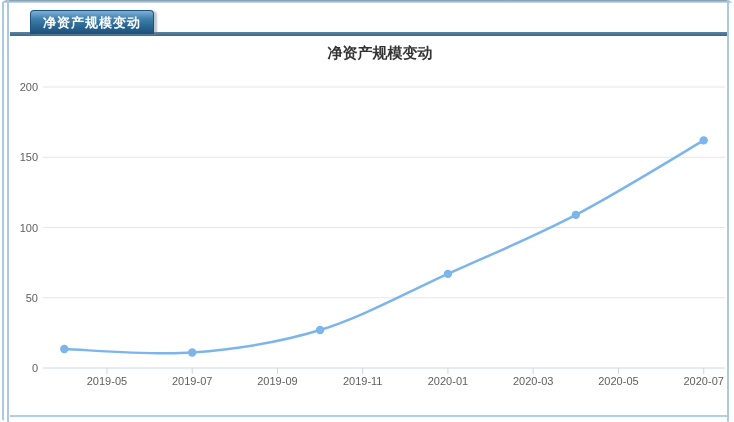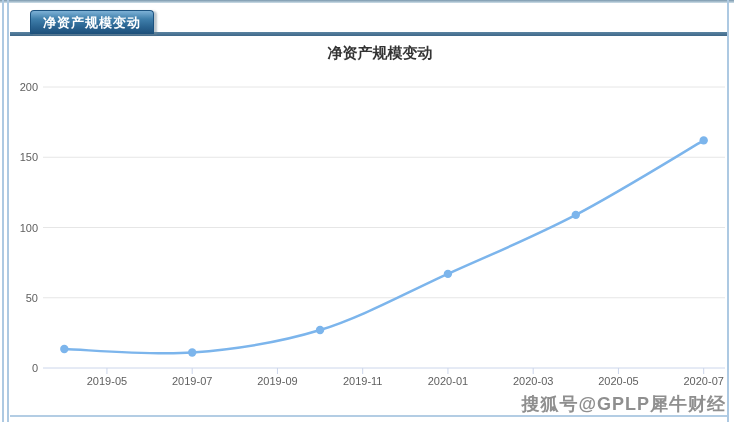--- a/index.html
+++ b/index.html
@@ -1,18 +1,18 @@
 <!DOCTYPE html>
 <html><head>
 <meta charset="utf-8">
 <style>
   html,body{margin:0;padding:0;background:#fff;}
   .page{
     position:relative;width:734px;height:422px;overflow:hidden;
-    background:#fff;font-family:"Liberation Sans","DejaVu Sans",sans-serif;
+    background:#fff;font-family:"Liberation Sans","DejaVu Sans",sans-serif;border-radius:8px;
   }
   .top-strip{position:absolute;left:0;top:0;width:734px;height:3px;
     background:linear-gradient(#7a98ad,#cfdfe9);}
   .border-v{position:absolute;top:0;bottom:0;width:2px;background:#adc9e2;}
   .border-left-outer{left:2px;}
   .border-left-inner{left:7px;}
   .border-right{left:727px;}
   .border-bottom{position:absolute;left:10px;top:415px;width:717px;height:2px;background:#b3cde4;}
   .tab{
     position:absolute;left:30px;top:10px;height:23px;padding:0 12px;
@@ -85,15 +85,14 @@
       <text x="703.6875" y="385" text-anchor="middle" fill="#606060" font-size="11px">2020-07</text>
       <path d="M64.3125 349.0325 C85.625 349.6179166666667, 149.5625 355.70625, 192.1875 352.545 C234.8125 349.38375, 277.4375 343.17833333333334, 320.0625 330.065 C362.6875 316.95166666666665, 405.3125 293.06666666666666, 447.9375 273.865 C490.5625 254.66333333333336, 533.1875 237.10083333333333, 575.8125 214.855 C618.4375 192.60916666666665, 682.375 152.80083333333332, 703.6875 140.39" fill="none" stroke="#7cb5ec" stroke-width="2.5" stroke-linecap="round"></path>
       <circle cx="64.3125" cy="349.0325" r="4.2" fill="#7cb5ec"></circle>
       <circle cx="192.1875" cy="352.545" r="4.2" fill="#7cb5ec"></circle>
       <circle cx="320.0625" cy="330.065" r="4.2" fill="#7cb5ec"></circle>
       <circle cx="447.9375" cy="273.865" r="4.2" fill="#7cb5ec"></circle>
       <circle cx="575.8125" cy="214.855" r="4.2" fill="#7cb5ec"></circle>
       <circle cx="703.6875" cy="140.39" r="4.2" fill="#7cb5ec"></circle>
     </svg>
 
-  <div class="wm-sohu">搜狐号@GPLP犀牛财经</div>
 
 </div>
 
 </body></html>

